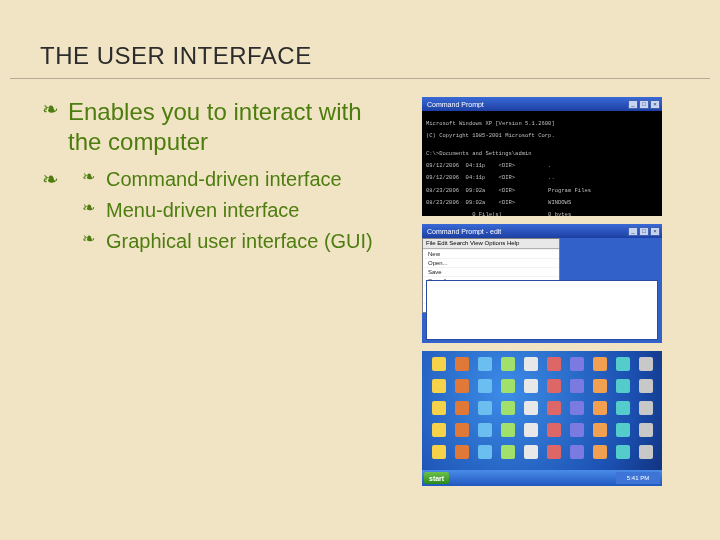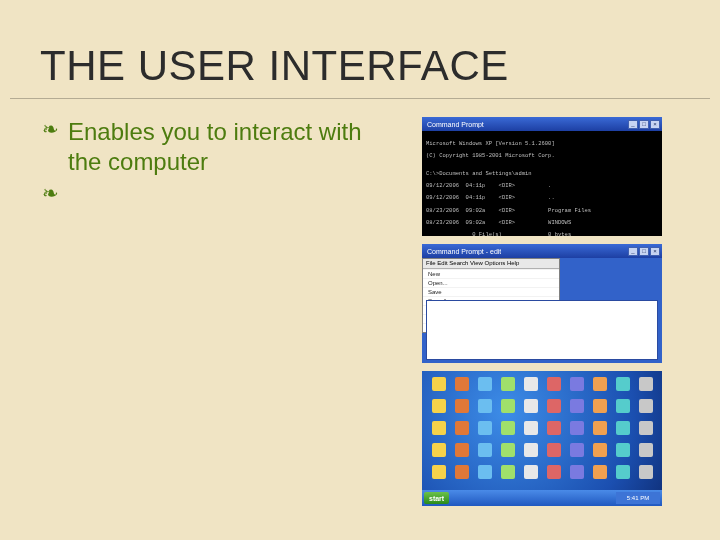--- a/index.html
+++ b/index.html
@@ -12,21 +12,21 @@
     position: relative;
   }
   .title-wrap {
     padding: 42px 30px 8px 30px;
     border-bottom: 1px solid rgba(0,0,0,0.25);
     margin: 0 10px;
   }
   .title {
     font-family: "Arial Narrow", Arial, sans-serif;
     font-stretch: condensed;
-    font-size: 42px;
+    font-size: 24px;
     font-weight: 400;
     letter-spacing: 0.5px;
     color: #2c2c2c;
   }
   .content {
     display: flex;
     padding: 18px 30px 0 42px;
   }
   .text-col {
     flex: 0 0 340px;
@@ -214,20 +214,25 @@
 
 <div class="title-wrap">
   <h1 class="title">THE USER INTERFACE</h1>
 </div>
 
 <div class="content">
   <div class="text-col">
     <ul class="lvl1">
       <li><span>Enables you to interact with the computer</span></li>
       <li>
+        <ul class="lvl2">
+          <li><span>Command-driven interface</span></li>
+          <li><span>Menu-driven interface</span></li>
+          <li><span>Graphical user interface (GUI)</span></li>
+        </ul>
       </li>
     </ul>
   </div>
 
   <div class="image-col">
 
     <div class="thumb">
       <div class="winbar">
         <span class="winbar-title">Command Prompt</span>
         <div class="winbtns">

